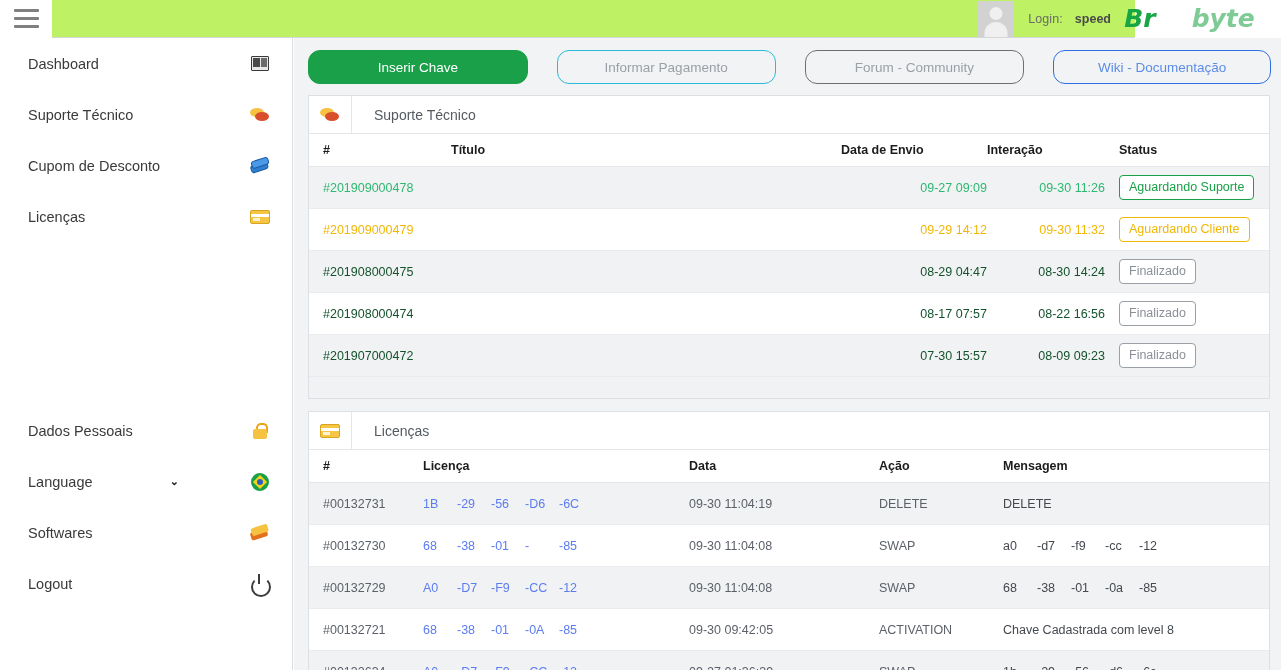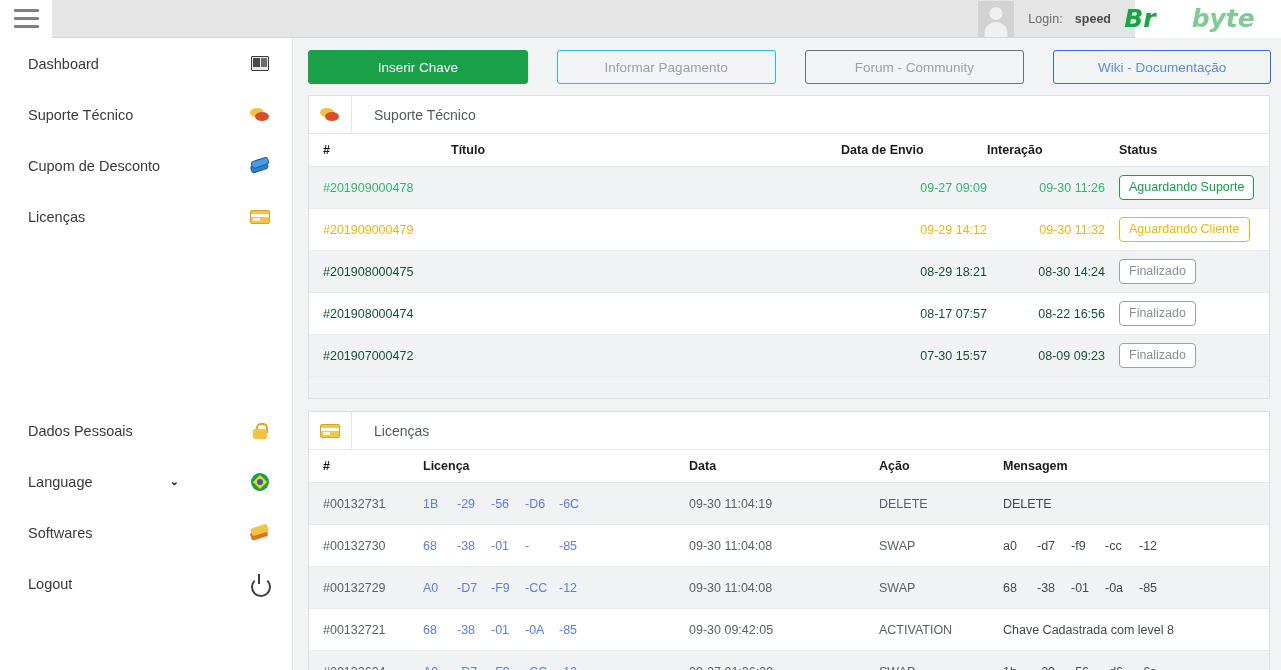--- a/index.html
+++ b/index.html
@@ -9,21 +9,21 @@
     overflow: hidden;
     background: #ffffff;
     font-family: "Liberation Sans", sans-serif;
     -webkit-font-smoothing: antialiased;
   }
 
   
   #header {
     position: absolute; top: 0; left: 0;
     width: 1244px; height: 38px;
-    background: #e5e5e5;
+    background: #bef264;
     border-bottom: 1px solid #d6d6d6;
     display: flex; align-items: center;
   }
   #hamburger-block {
     width: 52px; height: 38px;
     background: #ffffff;
     display: flex; flex-direction: column;
     align-items: center; justify-content: center;
     gap: 5px;
     cursor: pointer;
@@ -122,21 +122,21 @@
     background: #f2f3f5;
     overflow: hidden;
   }
   #toolbar {
     display: flex; align-items: center;
     gap: 29px;
     padding: 12px 10px 11px 14px;
   }
   .tb-btn {
     height: 34px;
-    border-radius: 3px;
+    border-radius: 12px;
     font-size: 13.5px;
     display: flex; align-items: center; justify-content: center;
     cursor: pointer;
     white-space: nowrap;
     background: transparent;
   }
   .tb-btn.primary {
     width: 221px; background: #1aa048; color: #ffffff;
     border: 1px solid #1aa048;
   }
@@ -399,21 +399,21 @@
           <tr class="even">
             <td style="padding-left:14px"><span class="tk-amber">#201909000479</span></td>
             <td><span class="tk-amber"></span></td>
             <td class="ta-right"><span class="tk-amber">09-29 14:12</span></td>
             <td class="ta-right"><span class="tk-amber">09-30 11:32</span></td>
             <td style="padding-left:14px"><span class="badge amber">Aguardando Cliente</span></td>
           </tr>
           <tr class="odd">
             <td style="padding-left:14px"><span class="tk-gray">#201908000475</span></td>
             <td><span class="tk-gray"></span></td>
-            <td class="ta-right"><span class="tk-gray">08-29 18:21</span></td>
+            <td class="ta-right"><span class="tk-gray">08-29 04:47</span></td>
             <td class="ta-right"><span class="tk-gray">08-30 14:24</span></td>
             <td style="padding-left:14px"><span class="badge ">Finalizado</span></td>
           </tr>
           <tr class="even">
             <td style="padding-left:14px"><span class="tk-gray">#201908000474</span></td>
             <td><span class="tk-gray"></span></td>
             <td class="ta-right"><span class="tk-gray">08-17 07:57</span></td>
             <td class="ta-right"><span class="tk-gray">08-22 16:56</span></td>
             <td style="padding-left:14px"><span class="badge ">Finalizado</span></td>
           </tr>

